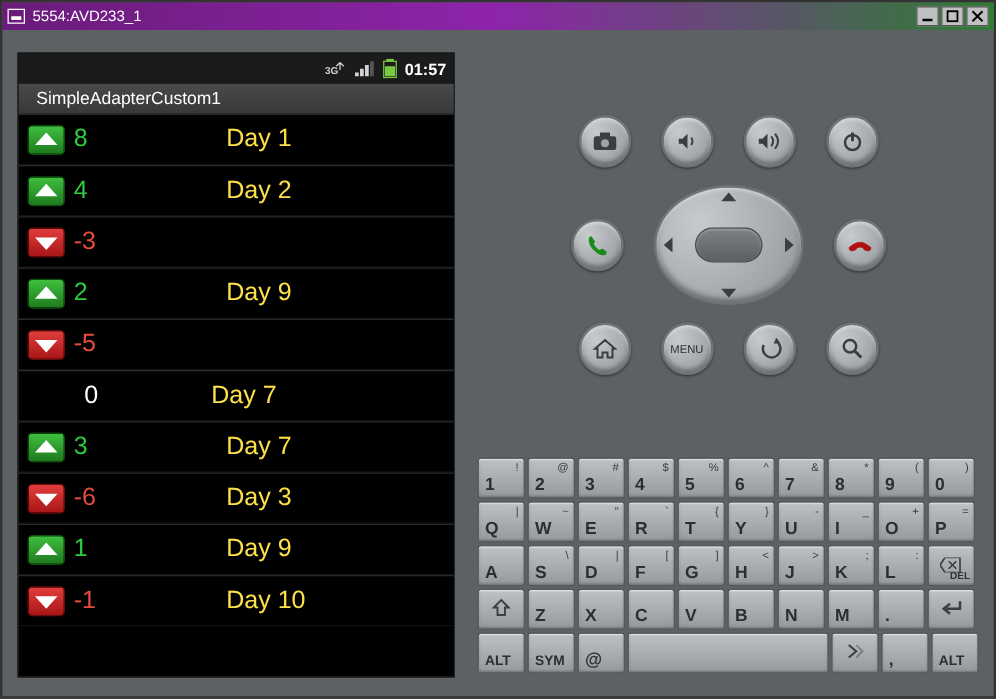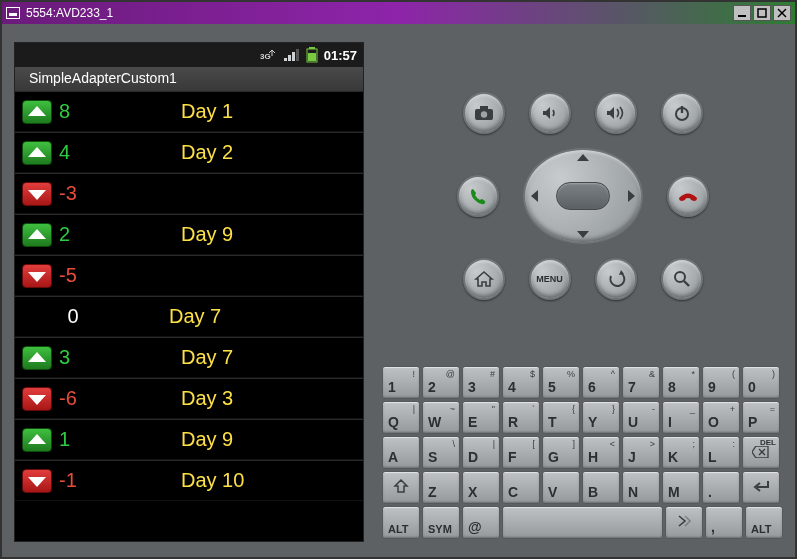--- a/index.html
+++ b/index.html
@@ -242,21 +242,21 @@
                 <path d="M2 9 q9 -9 18 0 q0 3 -3 3 l-3 -1 q0 -2 -3 -2 q-3 0 -3 2 l-3 1 q-3 0 -3 -3" fill="#b01212"></path>
               </svg>
             </div>
         </div>
         <div class="brow wide">
           <div class="rbtn">
               <svg width="20" height="18">
                 <path d="M10 2 l8 7 h-2 v7 h-4 v-4 h-4 v4 h-4 v-7 h-2 z" fill="none" stroke="#3a3e40" stroke-width="1.6"></path>
               </svg>
             </div>
-          <div class="rbtn" style="font-size:9px;font-weight:bold;">
+          <div class="rbtn" style="font-size:9px;font-weight:normal;">
               <span>MENU</span>
             </div>
           <div class="rbtn">
               <svg width="20" height="18">
                 <path d="M15 3 a7 7 0 1 1 -10 3" fill="none" stroke="#3a3e40" stroke-width="2"></path>
                 <path d="M15 0 l3 4 l-5 1 z" fill="#3a3e40"></path>
               </svg>
             </div>
           <div class="rbtn">
               <svg width="18" height="18">
@@ -382,21 +382,21 @@
             </div>
             <div class="key">
               <span class="sup">;</span>
               <span class="main">K</span>
             </div>
             <div class="key">
               <span class="sup">:</span>
               <span class="main">L</span>
             </div>
             <div class="key small">
-              <span style="position: absolute; top: 1px; right: 3px; font-size: 8px;">DEL</span>
+              <span style="position: absolute; top: 19px; right: 3px; font-size: 8px;">DEL</span>
               <span><svg width="18" height="12">
                   <path d="M4 0 h12 v12 h-12 l-4 -6 z" fill="none" stroke="#3a3e40" stroke-width="1.3"></path>
                   <line x1="7" y1="3" x2="13" y2="9" stroke="#3a3e40" stroke-width="1.3"></line>
                   <line x1="13" y1="3" x2="7" y2="9" stroke="#3a3e40" stroke-width="1.3"></line>
                 </svg></span>
             </div>
           </div>
           <div class="krow">
             <div class="key">
               <span><svg width="16" height="14">

